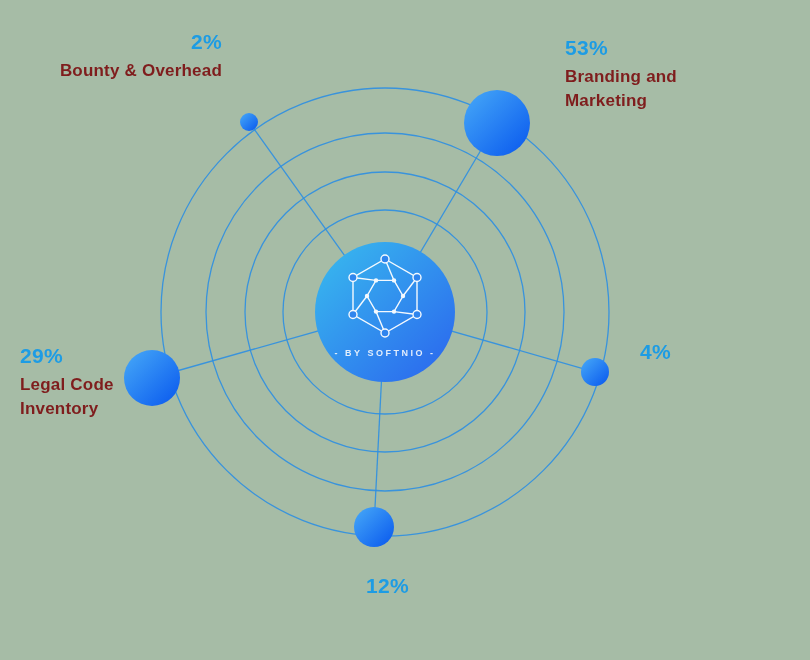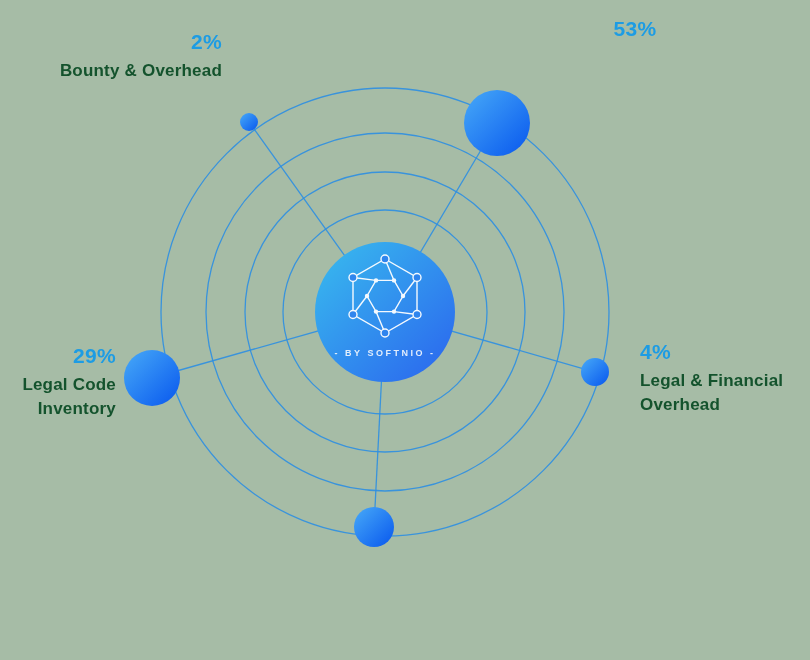--- a/index.html
+++ b/index.html
@@ -10,26 +10,26 @@
     overflow:hidden;
   }
   .stage{position:relative;width:810px;height:660px;}
   .diagram{position:absolute;left:0;top:0;}
   .callout{position:absolute;}
   .pct{
     font-size:21px;font-weight:800;color:#1d9ce4;
     margin-bottom:5px;letter-spacing:.3px;
   }
   .lbl{
-    font-size:17px;font-weight:700;color:#14532d;
+    font-size:17px;font-weight:700;color:#7f1d1d;
     line-height:1.4;letter-spacing:.2px;
   }
   .callout-bounty{left:40px;top:30px;width:182px;text-align:right;}
-  .callout-branding{left:565px;top:17px;width:140px;text-align:center;}
-  .callout-gift{left:4px;top:344px;width:112px;text-align:right;}
+  .callout-branding{left:565px;top:36px;width:140px;text-align:left;}
+  .callout-gift{left:20px;top:344px;width:112px;text-align:left;}
   .callout-legal{left:640px;top:340px;width:165px;text-align:left;}
   .callout-it{left:366px;top:574px;width:220px;text-align:left;}
   .badge-caption{
     font-size:9px;letter-spacing:2.5px;fill:rgba(255,255,255,.85);
     font-weight:700;
   }
 </style>
 </head>
 <body>
 
@@ -107,28 +107,29 @@
     </g>
   </svg>
 
   <div class="callout callout-bounty">
     <div class="pct">2%</div>
     <div class="lbl">Bounty &amp; Overhead</div>
   </div>
 
   <div class="callout callout-branding">
     <div class="pct">53%</div>
+    <div class="lbl">Branding and Marketing</div>
   </div>
 
   <div class="callout callout-gift">
     <div class="pct">29%</div>
     <div class="lbl">Legal Code Inventory</div>
   </div>
 
   <div class="callout callout-legal">
     <div class="pct">4%</div>
-    <div class="lbl">Legal &amp; Financial Overhead</div>
   </div>
 
   <div class="callout callout-it">
+    <div class="pct">12%</div>
   </div>
 
 </div>
 
 </body></html>

